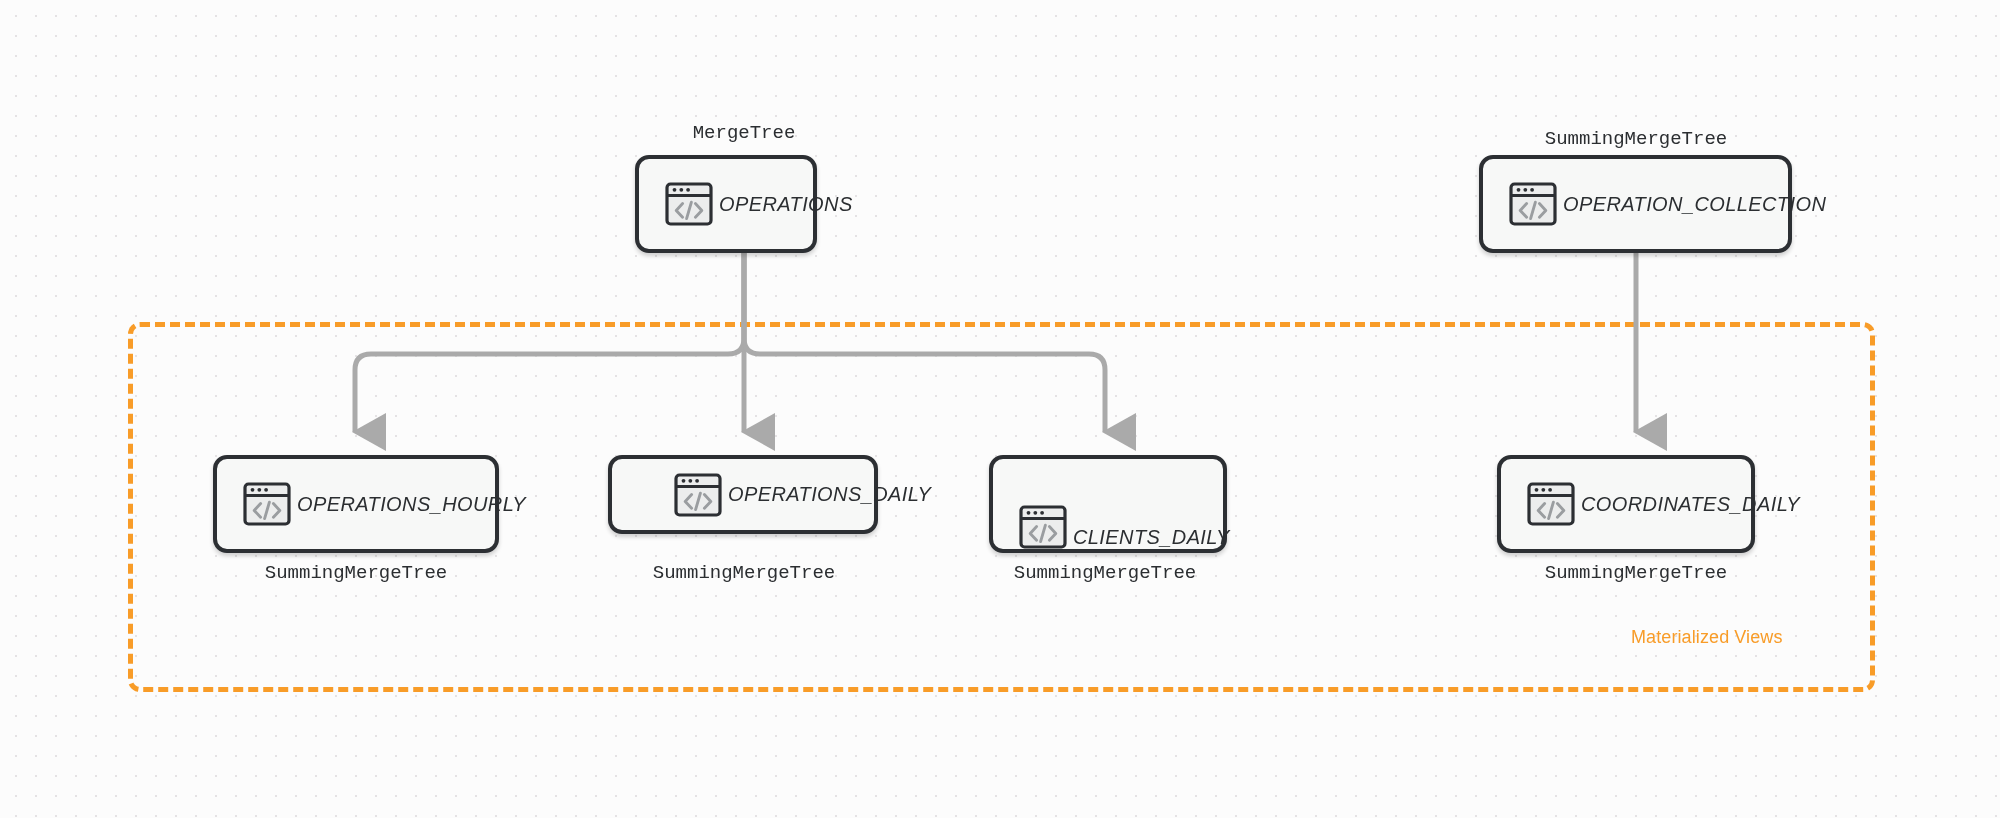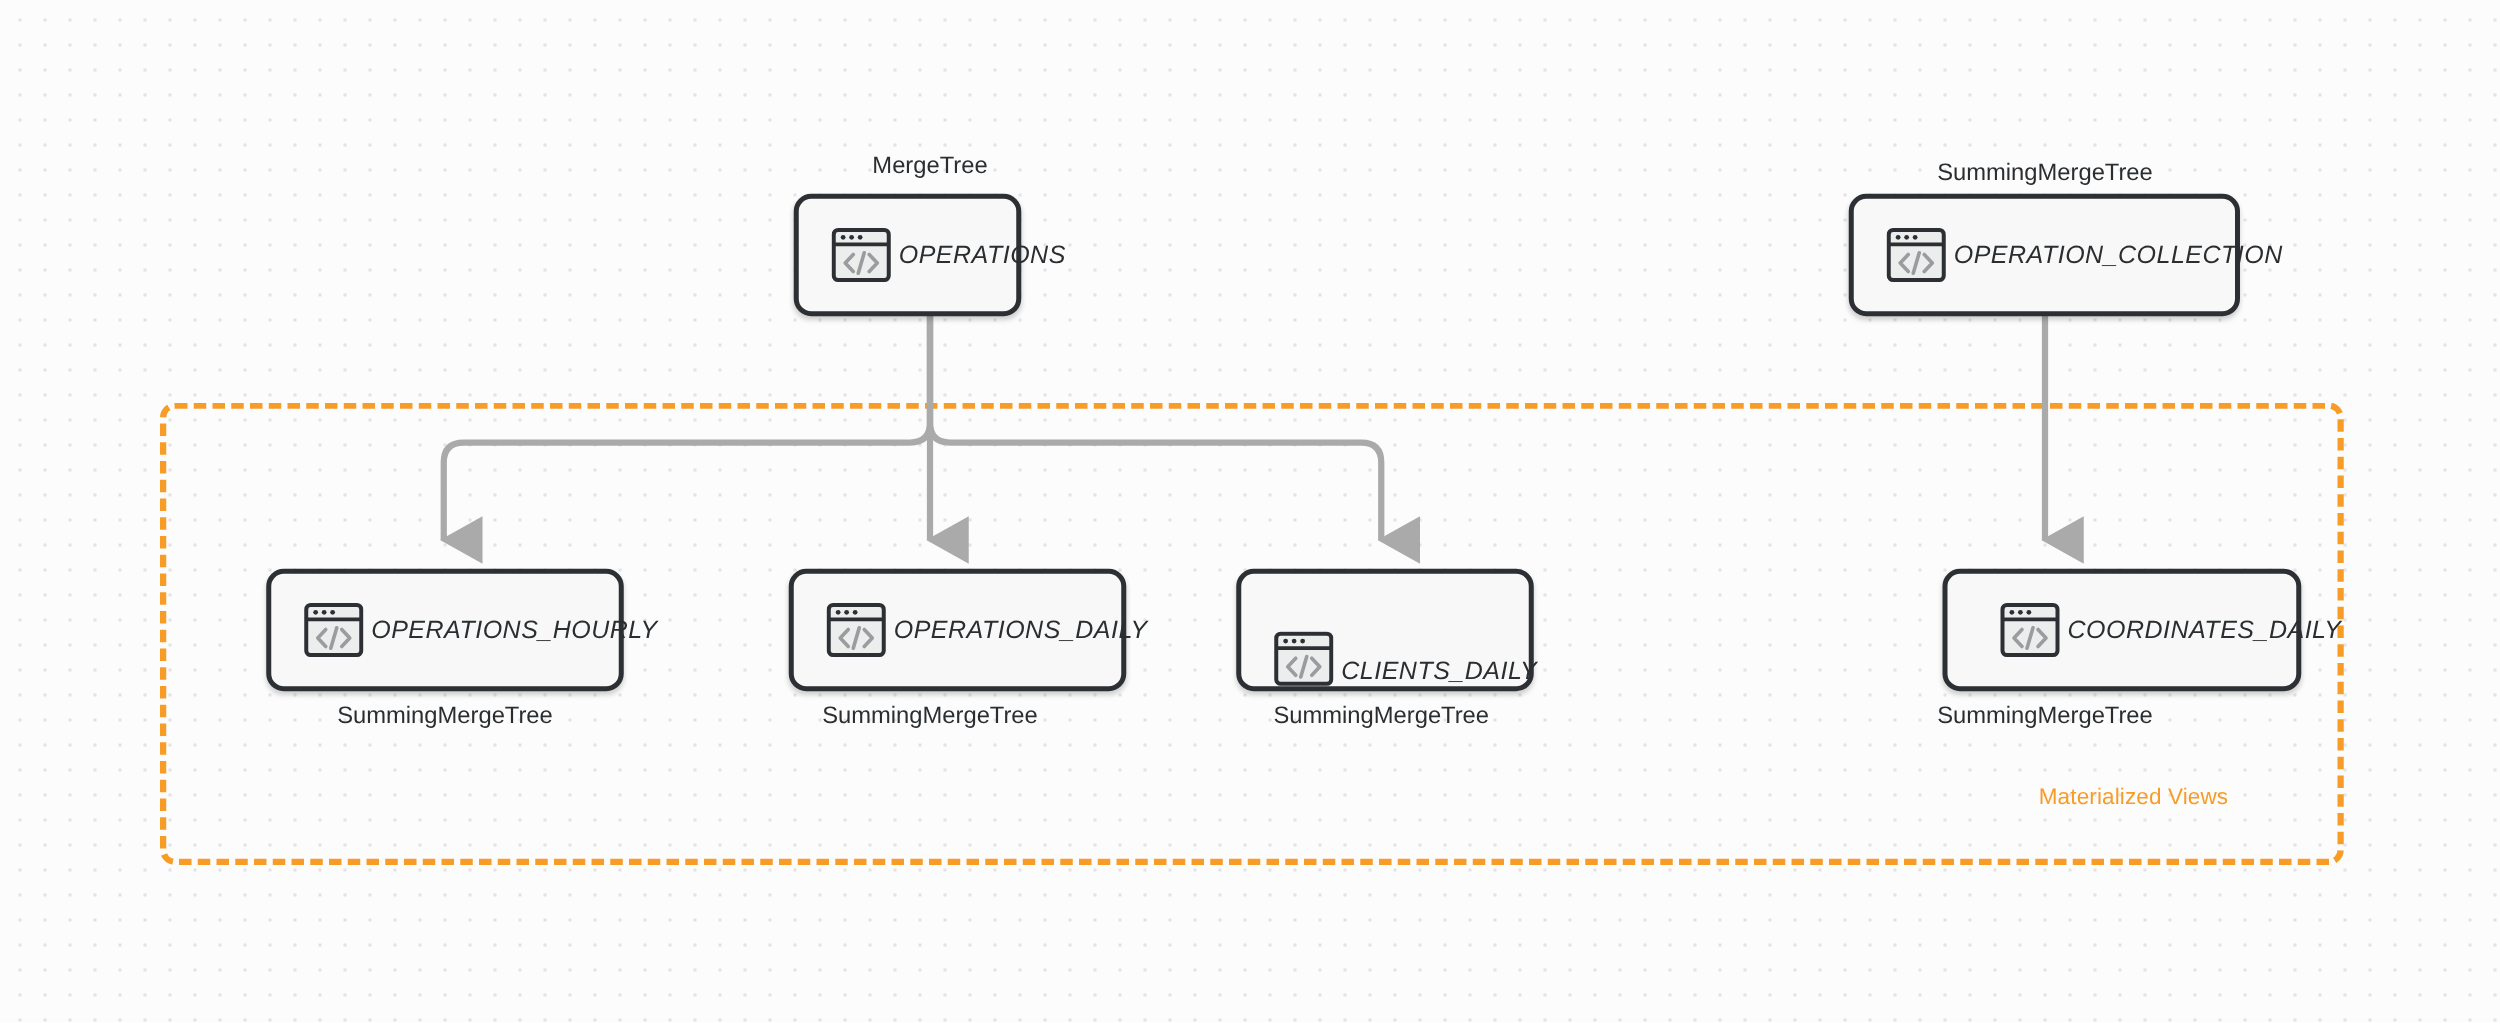--- a/index.html
+++ b/index.html
@@ -76,21 +76,21 @@
     font-family: "Liberation Sans", sans-serif;
     white-space: nowrap;
     letter-spacing: 0.4px;
   }
 
   
   .engine-caption {
     position: absolute;
     font-size: 19px;
     color: #2b2e31;
-    font-family: Liberation Sans, sans-serif;
+    font-family: Liberation Mono, monospace;
     white-space: nowrap;
     text-align: right;
     transform: translateX(-50%);
   }
 </style>
 </head>
 <body>
 
 <div id="canvas">
 
@@ -153,21 +153,21 @@
       <circle cx="16.3" cy="7.8" r="1.9" fill="#2c2f33"></circle>
       <circle cx="23.1" cy="7.8" r="1.9" fill="#2c2f33"></circle>
       <path d="M 17.6 21.6 L 11.2 28.4 L 17.6 35.2" fill="none" stroke="#9a9da0" stroke-width="2.9" stroke-linecap="round" stroke-linejoin="round"></path>
       <path d="M 30.4 21.6 L 36.8 28.4 L 30.4 35.2" fill="none" stroke="#9a9da0" stroke-width="2.9" stroke-linecap="round" stroke-linejoin="round"></path>
       <path d="M 26.4 20.2 L 21.6 36.6" fill="none" stroke="#9a9da0" stroke-width="2.9" stroke-linecap="round"></path>
     </svg>
     <div class="node-title">OPERATIONS_HOURLY</div>
   </div>
   <div class="engine-caption" style="left:356px; top:562px;">SummingMergeTree</div>
 
-  <div class="node" style="left:631px; top:455px; width:270px; height:98px;">
+  <div class="node" style="left:608px; top:455px; width:270px; height:79px;padding-left:36px;">
     <svg class="node-icon" viewBox="0 0 48 44">
       <rect x="2" y="2" width="44" height="40" rx="3.5" fill="#eceded" stroke="#2c2f33" stroke-width="3.2"></rect>
       <path d="M 2.2 13.4 H 45.8" stroke="#2c2f33" stroke-width="3"></path>
       <circle cx="9.5" cy="7.8" r="1.9" fill="#2c2f33"></circle>
       <circle cx="16.3" cy="7.8" r="1.9" fill="#2c2f33"></circle>
       <circle cx="23.1" cy="7.8" r="1.9" fill="#2c2f33"></circle>
       <path d="M 17.6 21.6 L 11.2 28.4 L 17.6 35.2" fill="none" stroke="#9a9da0" stroke-width="2.9" stroke-linecap="round" stroke-linejoin="round"></path>
       <path d="M 30.4 21.6 L 36.8 28.4 L 30.4 35.2" fill="none" stroke="#9a9da0" stroke-width="2.9" stroke-linecap="round" stroke-linejoin="round"></path>
       <path d="M 26.4 20.2 L 21.6 36.6" fill="none" stroke="#9a9da0" stroke-width="2.9" stroke-linecap="round"></path>
     </svg>
@@ -183,21 +183,21 @@
       <circle cx="16.3" cy="7.8" r="1.9" fill="#2c2f33"></circle>
       <circle cx="23.1" cy="7.8" r="1.9" fill="#2c2f33"></circle>
       <path d="M 17.6 21.6 L 11.2 28.4 L 17.6 35.2" fill="none" stroke="#9a9da0" stroke-width="2.9" stroke-linecap="round" stroke-linejoin="round"></path>
       <path d="M 30.4 21.6 L 36.8 28.4 L 30.4 35.2" fill="none" stroke="#9a9da0" stroke-width="2.9" stroke-linecap="round" stroke-linejoin="round"></path>
       <path d="M 26.4 20.2 L 21.6 36.6" fill="none" stroke="#9a9da0" stroke-width="2.9" stroke-linecap="round"></path>
     </svg>
     <div class="node-title">CLIENTS_DAILY</div>
   </div>
   <div class="engine-caption" style="left:1105px; top:562px;">SummingMergeTree</div>
 
-  <div class="node" style="left:1554px; top:455px; width:287px; height:98px;padding-left:16px;">
+  <div class="node" style="left:1497px; top:455px; width:258px; height:98px;">
     <svg class="node-icon" viewBox="0 0 48 44">
       <rect x="2" y="2" width="44" height="40" rx="3.5" fill="#eceded" stroke="#2c2f33" stroke-width="3.2"></rect>
       <path d="M 2.2 13.4 H 45.8" stroke="#2c2f33" stroke-width="3"></path>
       <circle cx="9.5" cy="7.8" r="1.9" fill="#2c2f33"></circle>
       <circle cx="16.3" cy="7.8" r="1.9" fill="#2c2f33"></circle>
       <circle cx="23.1" cy="7.8" r="1.9" fill="#2c2f33"></circle>
       <path d="M 17.6 21.6 L 11.2 28.4 L 17.6 35.2" fill="none" stroke="#9a9da0" stroke-width="2.9" stroke-linecap="round" stroke-linejoin="round"></path>
       <path d="M 30.4 21.6 L 36.8 28.4 L 30.4 35.2" fill="none" stroke="#9a9da0" stroke-width="2.9" stroke-linecap="round" stroke-linejoin="round"></path>
       <path d="M 26.4 20.2 L 21.6 36.6" fill="none" stroke="#9a9da0" stroke-width="2.9" stroke-linecap="round"></path>
     </svg>

